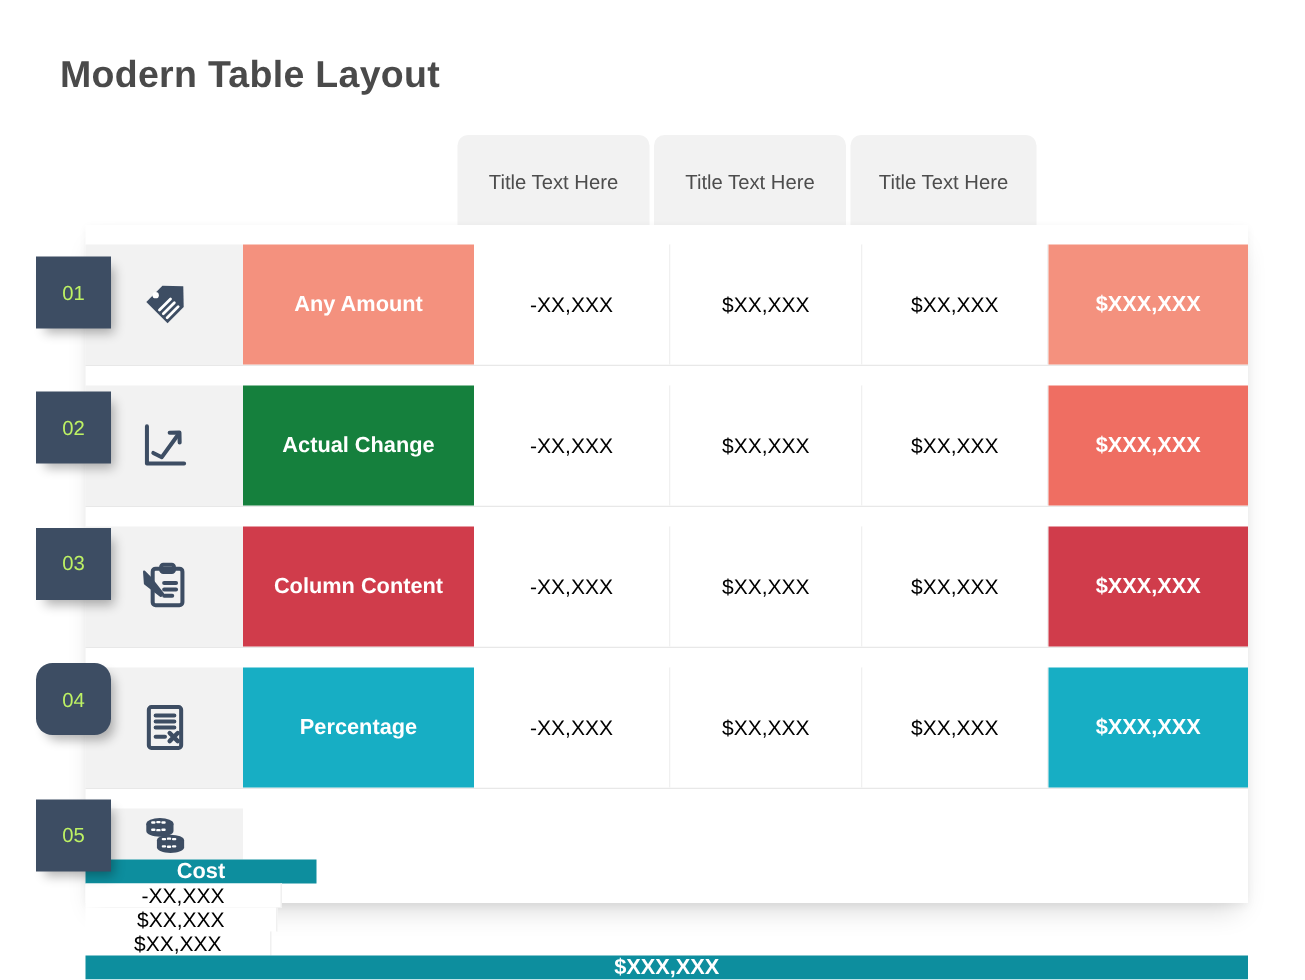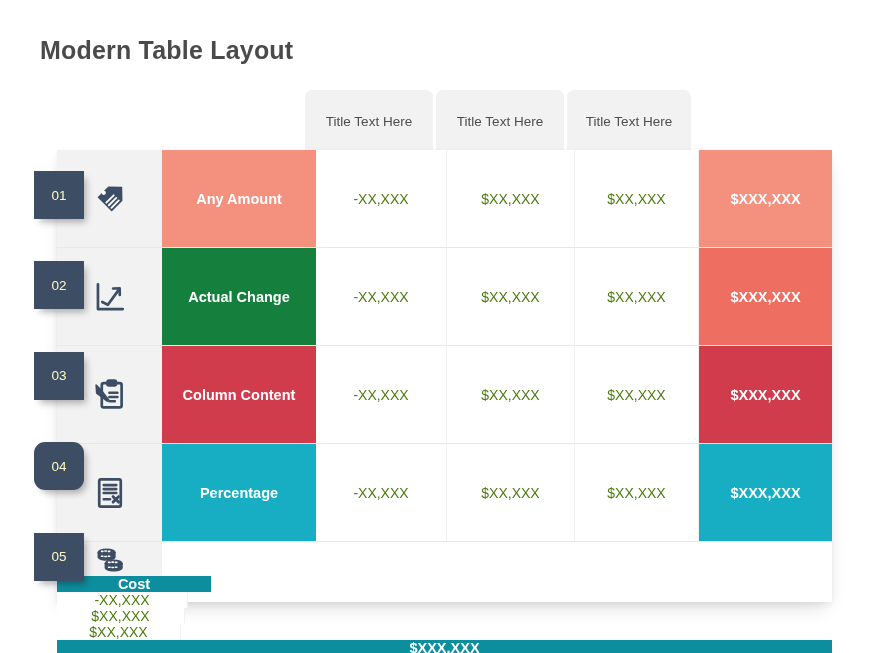--- a/index.html
+++ b/index.html
@@ -72,24 +72,25 @@
     height: 444px;
     background: #ffffff;
     box-shadow: -4px 4px 9px -3px rgba(0,0,0,0.17);
     z-index: 0;
   }
 
   #rows { position: relative; z-index: 2; }
 
   .row {
     position: relative;
-    height: 98px;
+    height: 81px;
     display: flex;
     align-items: stretch;
     border-bottom: 1px solid #e8e8e8;
+    margin-top: 13px;
   }
   .row:last-child { border-bottom: none; flex-direction: column; }
 
   
   .cell-icon {
     width: 105px;
     background: #f2f2f2;
     display: flex;
     align-items: center;
     justify-content: center;
@@ -111,21 +112,21 @@
     white-space: nowrap;
   }
 
   
   .cell-value {
     flex: none;
     display: flex;
     align-items: center;
     justify-content: center;
     font-size: 14px;
-    color: #4d7c0f;
+    color: #000000;
     background: #ffffff;
     border-right: 1px solid #f0f0f0;
     white-space: nowrap;
     text-align: right;
   }
   .cell-value.v0 { width: 131px; }
   .cell-value.v1 { width: 128px; }
   .cell-value.v2 { width: 124px; }
 
   
@@ -136,25 +137,25 @@
     justify-content: center;
     color: #ffffff;
     font-size: 14.5px;
     font-weight: bold;
     white-space: nowrap;
   }
 
   
   .badge {
     position: absolute;
-    left: 34px;
+    left: 24px;
     width: 50px;
     height: 48px;
     background: #3d4d63;
-    color: #fef9c3;
+    color: #bef264;
     font-size: 13.5px;
     display: flex;
     align-items: center;
     justify-content: center;
     box-shadow: 4px 5px 7px -2px rgba(0,0,0,0.30);
     z-index: 5;
   }
 </style>
 </head>
 <body>

